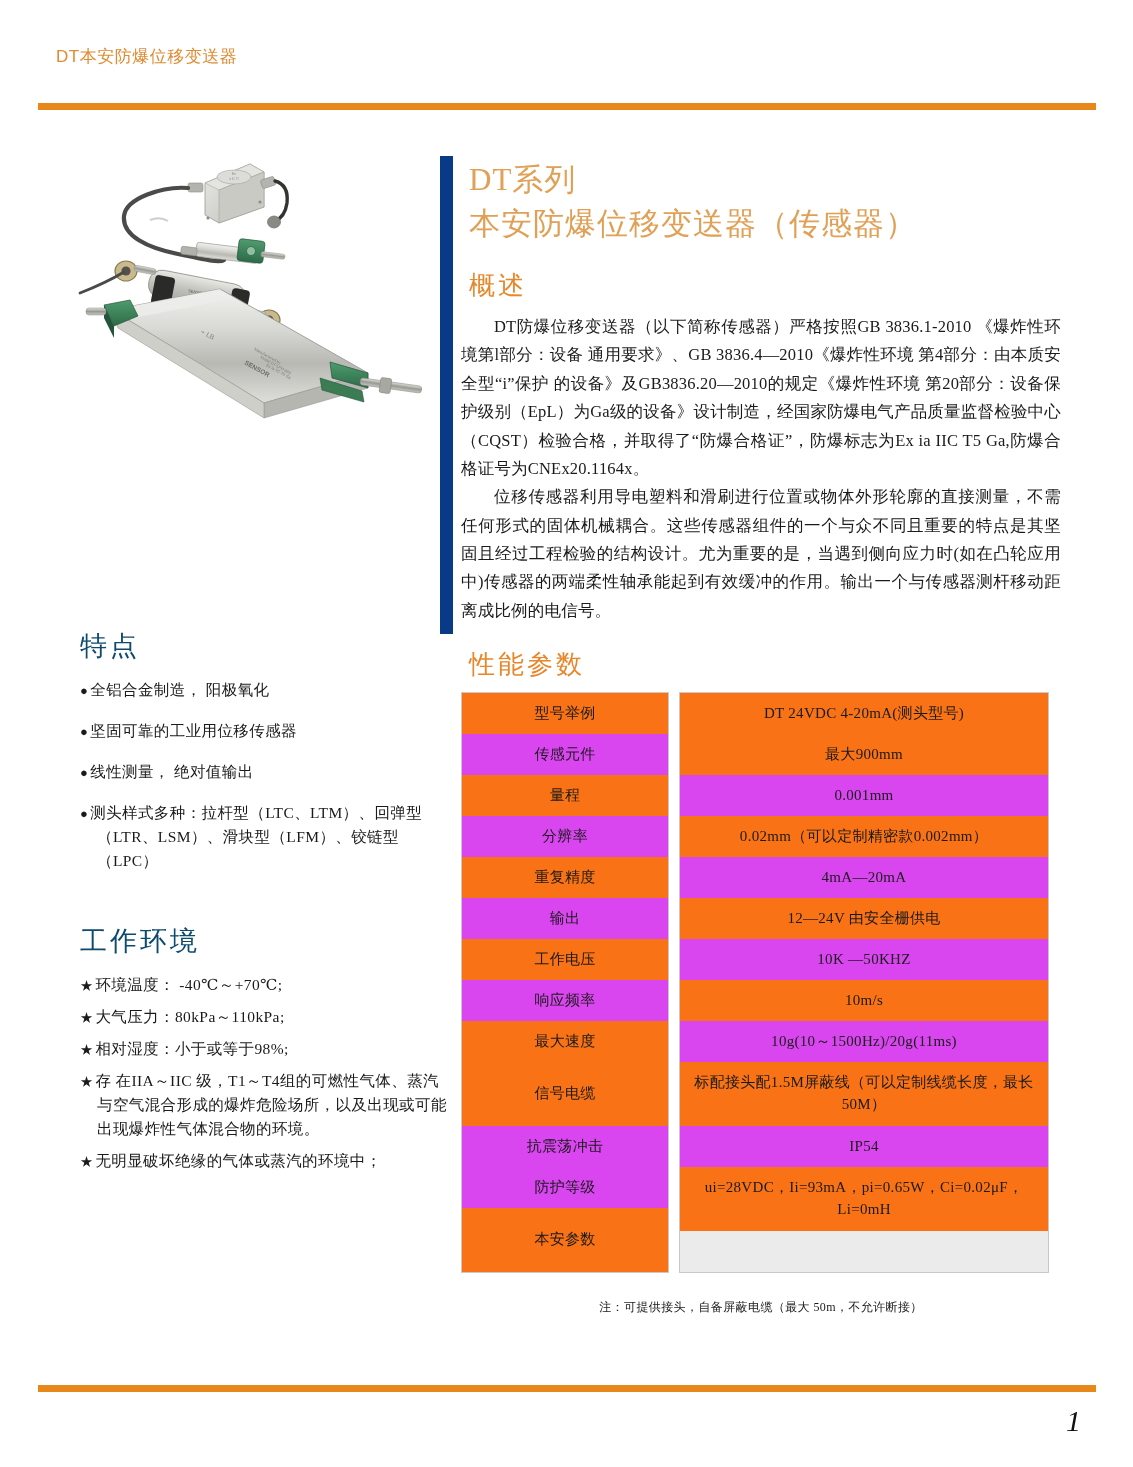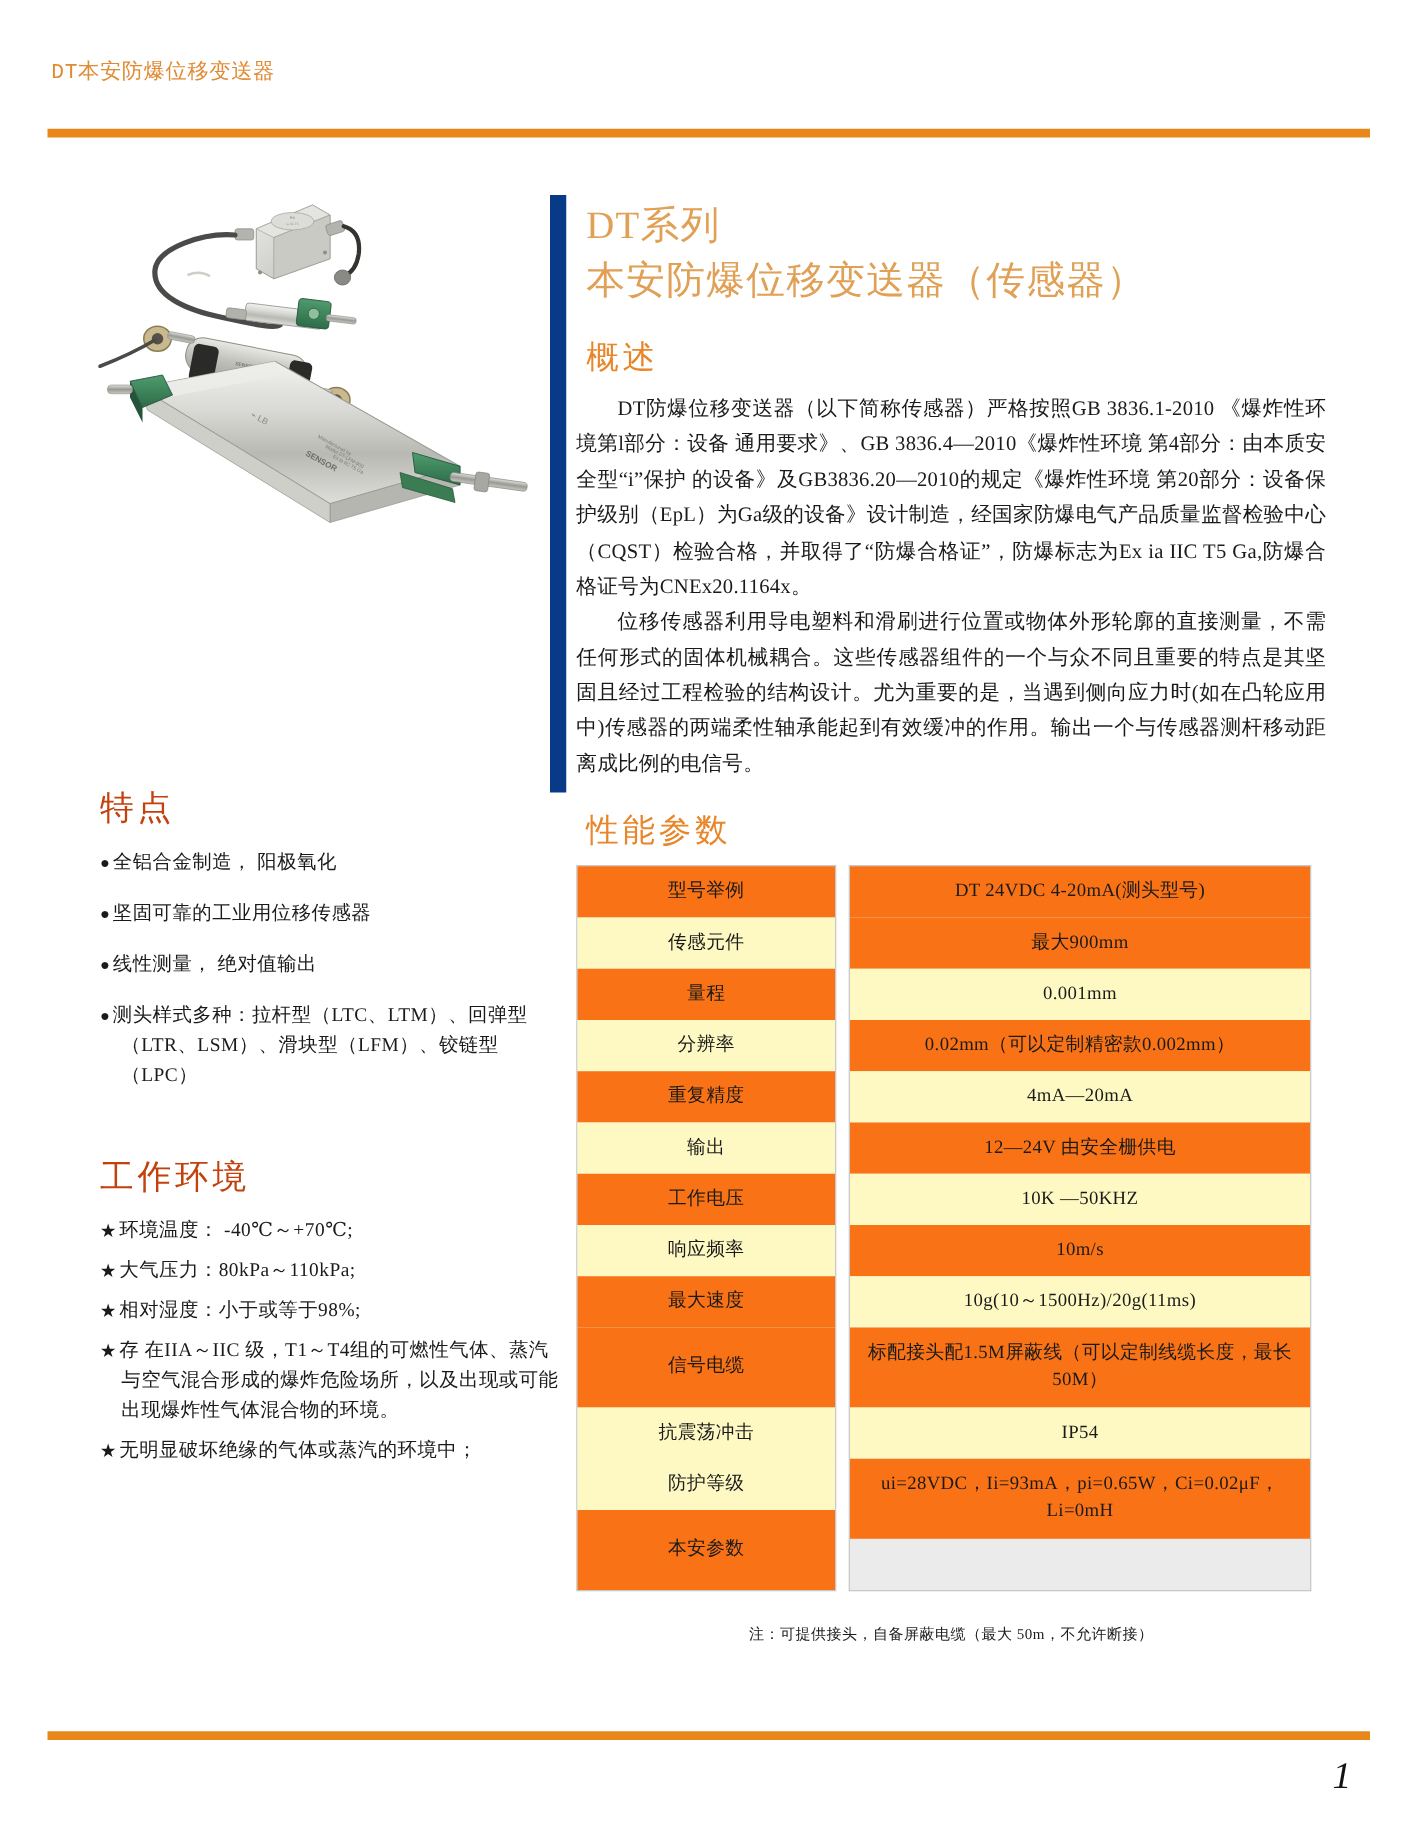--- a/index.html
+++ b/index.html
@@ -18,26 +18,26 @@
     width: 1133px;
     height: 1467px;
     margin: 0 auto;
     background: #ffffff;
     overflow: hidden;
   }
 
   
   .running-head {
     position: absolute;
-    left: 41px;
+    left: 56px;
     top: 45px;
     font-size: 17px;
     color: #e08b33;
     letter-spacing: 0.5px;
-    font-family: Liberation Mono, monospace;
+    font-family: Liberation Sans, sans-serif;
     white-space: nowrap;
   }
   .rule-top {
     position: absolute;
     left: 38px;
     top: 103px;
     width: 1058px;
     height: 7px;
     background: #e8881a;
   }
@@ -69,21 +69,21 @@
   .product-photo {
     position: relative;
     width: 375px;
     height: 290px;
     margin-left: 8px;
     background: #ffffff;
     overflow: hidden;
   }
 
   .sec-head {
-    color: #c2410c;
+    color: #0c4a6e;
     font-size: 27px;
     font-family: "Liberation Serif", "DejaVu Serif", serif;
     letter-spacing: 3px;
     margin: 0 0 14px 20px;
     font-weight: normal;
   }
   .feat-block { margin-top: 188px; }
   .env-block  { margin-top: 50px; }
 
   ul.bullets {
@@ -163,21 +163,21 @@
     display: flex;
     align-items: center;
     justify-content: center;
     text-align: center;
     font-size: 15px;
     line-height: 1.45;
     padding: 4px 8px;
     letter-spacing: 0.3px;
   }
   .cell.odd  { background: #f97316; }
-  .cell.even { background: #fef9c3; }
+  .cell.even { background: #d946ef; }
   .h1x { height: 41px; }
   .h2x { height: 64px; }
 
   .table-note {
     margin-top: 26px;
     font-size: 12px;
     text-align: center;
     letter-spacing: 0.4px;
   }
 </style>

